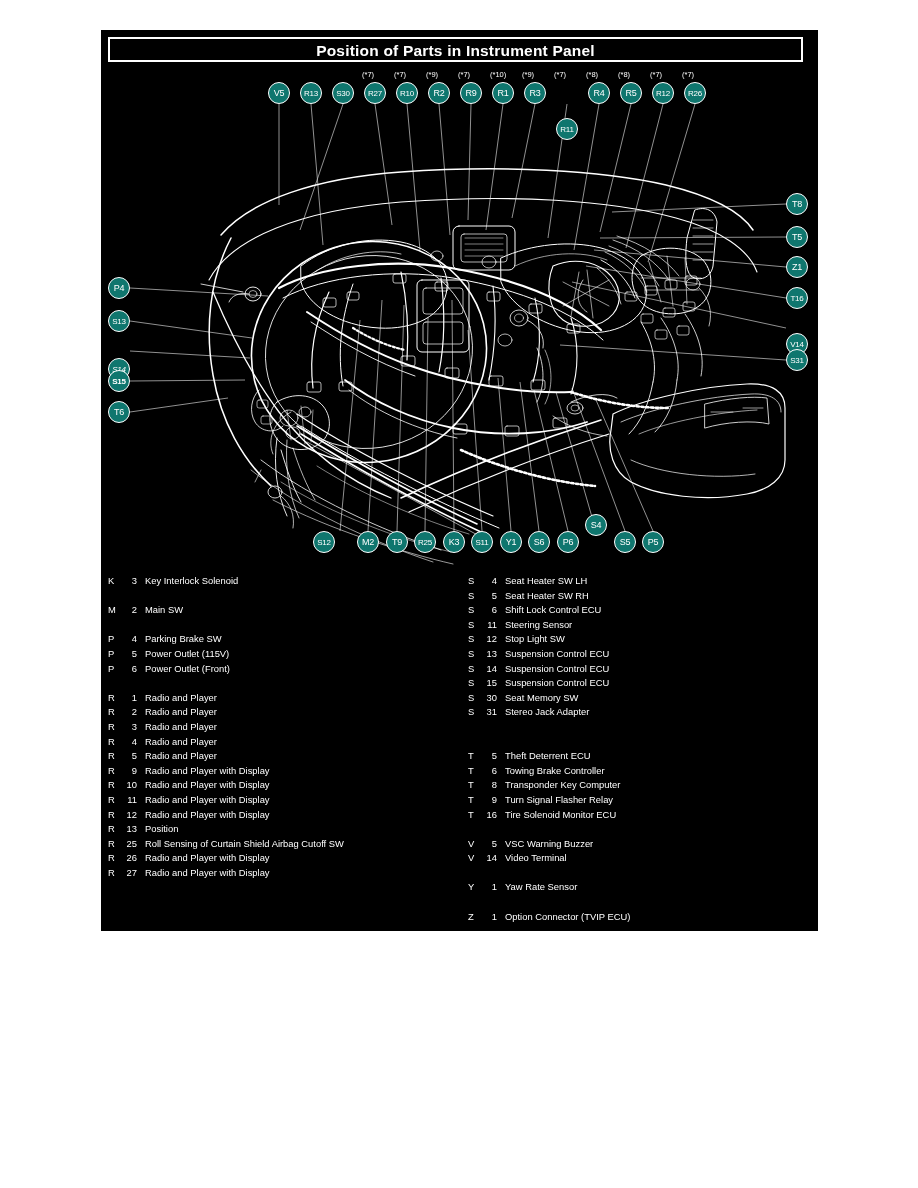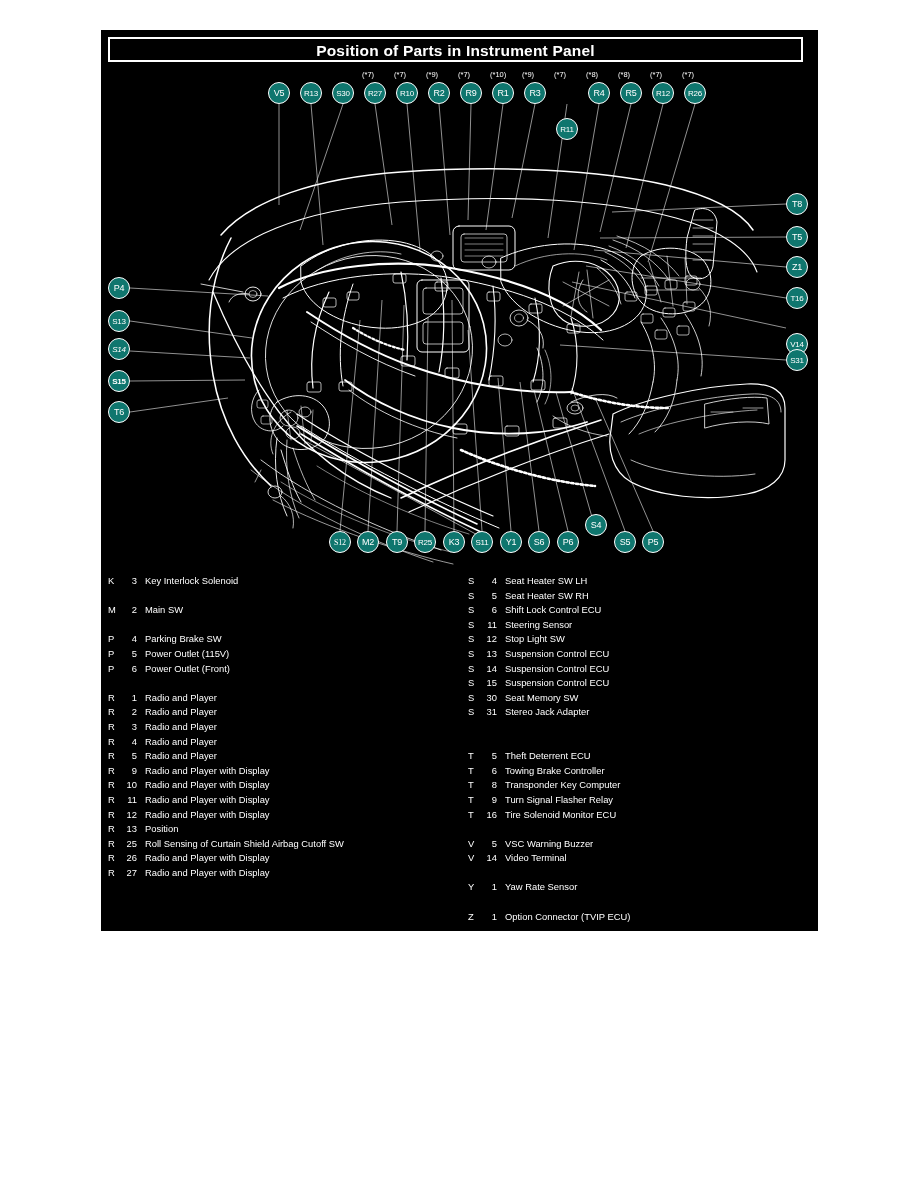--- a/index.html
+++ b/index.html
@@ -376,30 +376,30 @@
         <div class="bubble" style="left: 487px; top: 52px;">R4</div>
         <div class="note" style="left: 485px; top: 40px;">(*8)</div>
         <div class="bubble" style="left: 519px; top: 52px;">R5</div>
         <div class="note" style="left: 517px; top: 40px;">(*8)</div>
         <div class="bubble wide" style="left: 551px; top: 52px;">R12</div>
         <div class="note" style="left: 549px; top: 40px;">(*7)</div>
         <div class="bubble wide" style="left: 583px; top: 52px;">R26</div>
         <div class="note" style="left: 581px; top: 40px;">(*7)</div>
         <div class="bubble" style="left: 7px; top: 247px;">P4</div>
         <div class="bubble wide" style="left: 7px; top: 280px;">S13</div>
-        <div class="bubble wide" style="left: 7px; top: 308px; font-style: italic;">S14</div>
+        <div class="bubble wide" style="left: 7px; top: 328px; font-style: italic;">S14</div>
         <div class="bubble wide" style="left: 7px; top: 340px; font-weight: bold;">S15</div>
         <div class="bubble" style="left: 7px; top: 371px;">T6</div>
         <div class="bubble" style="left: 685px; top: 163px;">T8</div>
         <div class="bubble" style="left: 685px; top: 196px;">T5</div>
         <div class="bubble" style="left: 685px; top: 226px;">Z1</div>
         <div class="bubble wide" style="left: 685px; top: 257px;">T16</div>
         <div class="bubble wide" style="left: 685px; top: 287px; margin-top: 16px;">V14</div>
         <div class="bubble wide" style="left: 685px; top: 319px;">S31</div>
-        <div class="bubble wide" style="left: 228px; top: 501px; font-family: Liberation Serif, serif;">S12</div>
+        <div class="bubble wide" style="left: 212px; top: 501px;">S12</div>
         <div class="bubble" style="left: 256px; top: 501px;">M2</div>
         <div class="bubble" style="left: 285px; top: 501px;">T9</div>
         <div class="bubble wide" style="left: 313px; top: 501px;">R25</div>
         <div class="bubble" style="left: 342px; top: 501px;">K3</div>
         <div class="bubble wide" style="left: 370px; top: 501px;">S11</div>
         <div class="bubble" style="left: 399px; top: 501px;">Y1</div>
         <div class="bubble" style="left: 427px; top: 501px;">S6</div>
         <div class="bubble" style="left: 456px; top: 501px;">P6</div>
         <div class="bubble" style="left: 484px; top: 484px;">S4</div>
         <div class="bubble" style="left: 513px; top: 501px;">S5</div>

